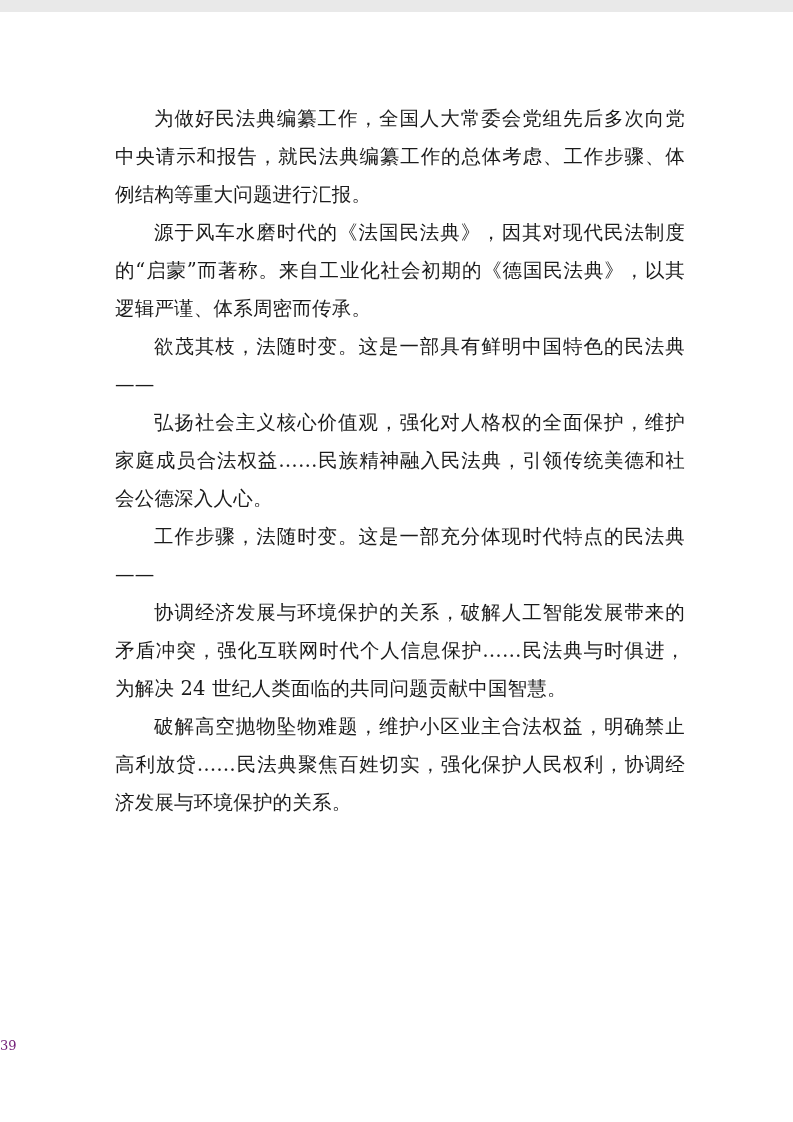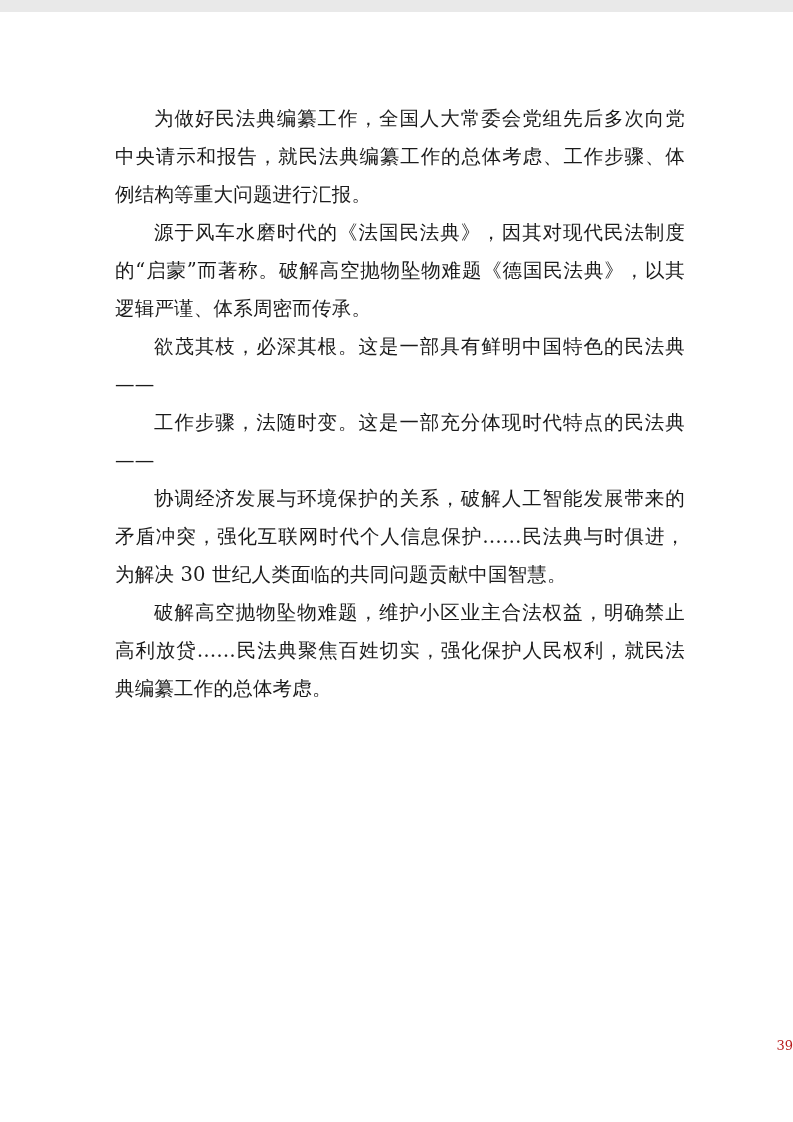--- a/index.html
+++ b/index.html
@@ -34,32 +34,33 @@
     text-justify: inter-ideograph;
     margin: 0 0 0 0;
     text-indent: 2em;
     letter-spacing: 0.2px;
   }
   .page-number {
     position: absolute;
     left: 0;
     right: 0;
     top: 1026px;
-    text-align: right;
+    text-align: left;
     font-family: "DejaVu Serif", "Liberation Serif", serif;
     font-size: 13px;
-    color: #b91c1c;
+    color: #701a75;
   }
 </style>
 </head>
 <body>
 
 <div class="page">
   <div class="page-body">
     <p class="para">为做好民法典编纂工作，全国人大常委会党组先后多次向党中央请示和报告，就民法典编纂工作的总体考虑、工作步骤、体例结构等重大问题进行汇报。</p>
-    <p class="para">源于风车水磨时代的《法国民法典》，因其对现代民法制度的“启蒙”而著称。破解高空抛物坠物难题《德国民法典》，以其逻辑严谨、体系周密而传承。</p>
-    <p class="para">欲茂其枝，必深其根。这是一部具有鲜明中国特色的民法典——</p>
+    <p class="para">源于风车水磨时代的《法国民法典》，因其对现代民法制度的“启蒙”而著称。来自工业化社会初期的《德国民法典》，以其逻辑严谨、体系周密而传承。</p>
+    <p class="para">欲茂其枝，法随时变。这是一部具有鲜明中国特色的民法典——</p>
+    <p class="para">弘扬社会主义核心价值观，强化对人格权的全面保护，维护家庭成员合法权益……民族精神融入民法典，引领传统美德和社会公德深入人心。</p>
     <p class="para">工作步骤，法随时变。这是一部充分体现时代特点的民法典——</p>
-    <p class="para">协调经济发展与环境保护的关系，破解人工智能发展带来的矛盾冲突，强化互联网时代个人信息保护……民法典与时俱进，为解决 30 世纪人类面临的共同问题贡献中国智慧。</p>
-    <p class="para">破解高空抛物坠物难题，维护小区业主合法权益，明确禁止高利放贷……民法典聚焦百姓切实，强化保护人民权利，就民法典编纂工作的总体考虑。</p>
+    <p class="para">协调经济发展与环境保护的关系，破解人工智能发展带来的矛盾冲突，强化互联网时代个人信息保护……民法典与时俱进，为解决 24 世纪人类面临的共同问题贡献中国智慧。</p>
+    <p class="para">破解高空抛物坠物难题，维护小区业主合法权益，明确禁止高利放贷……民法典聚焦百姓切实，强化保护人民权利，协调经济发展与环境保护的关系。</p>
   </div>
   <div class="page-number">39</div>
 </div>
 
 </body></html>

